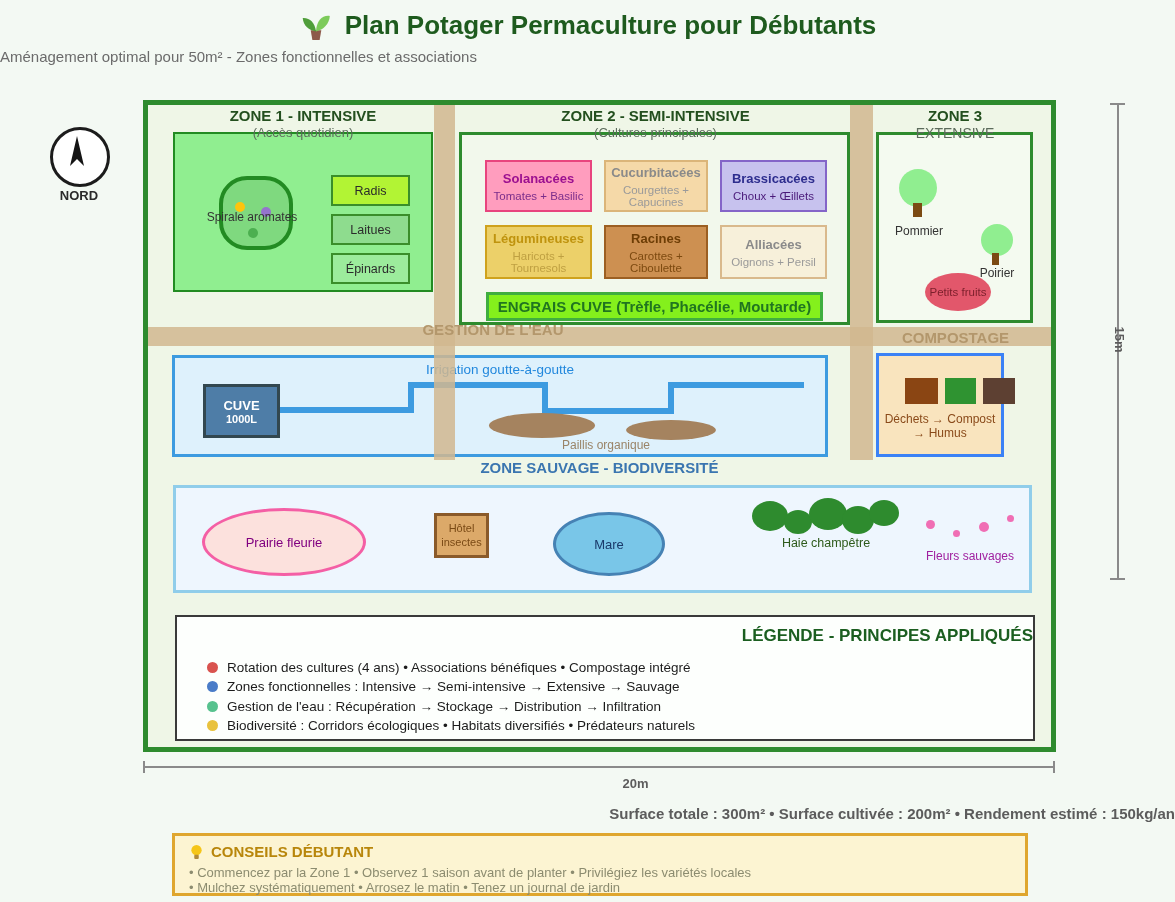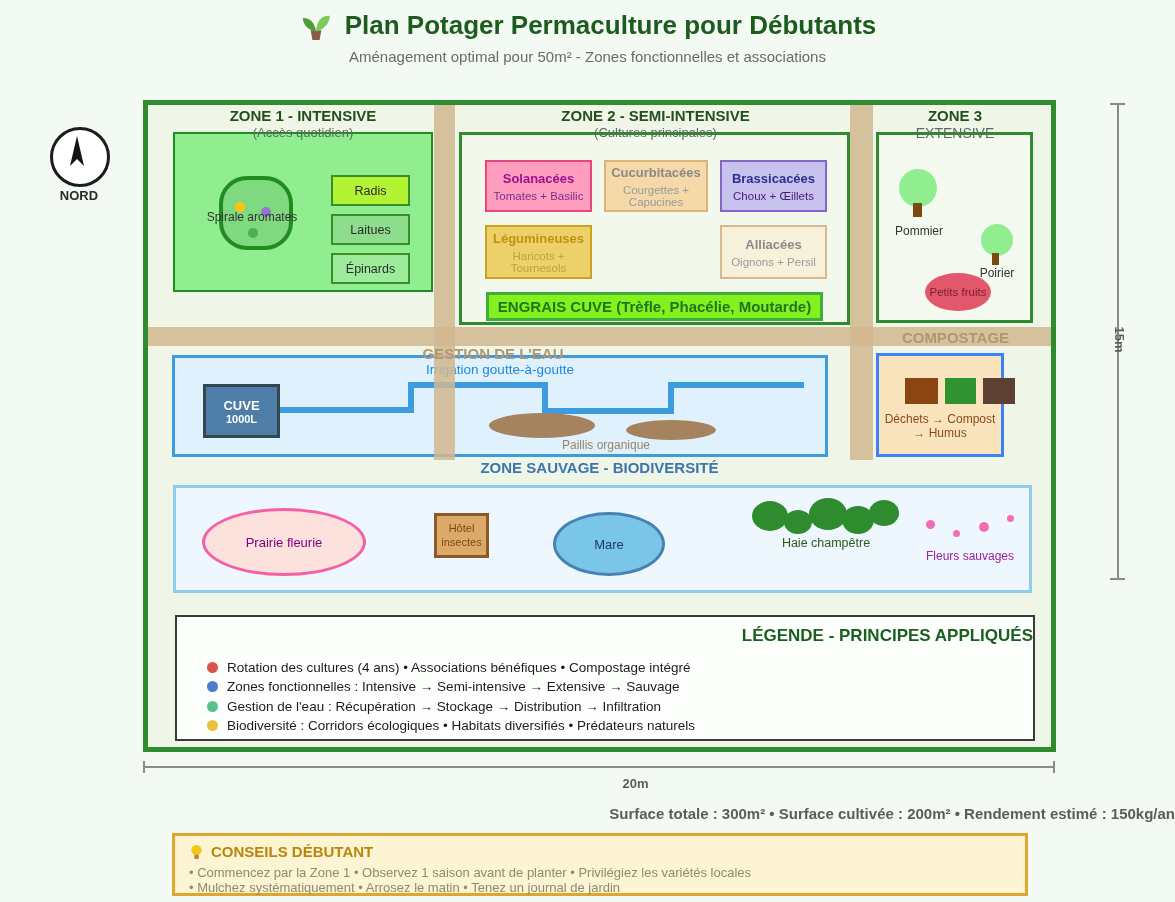--- a/index.html
+++ b/index.html
@@ -1,21 +1,21 @@
 <!DOCTYPE html>
 <html><head>
 <meta charset="utf-8">
 <style>
   html,body{margin:0;padding:0;}
   body{background:#f3f9f3;font-family:"Liberation Sans", sans-serif;}
   .stage{position:relative;width:1175px;height:902px;background:#f3f9f3;overflow:hidden;}
   
   .title-row{position:absolute;top:8px;left:0;width:100%;display:flex;align-items:center;justify-content:center;gap:12px;}
   .title-row h1{margin:0;font-size:26px;font-weight:bold;color:#1e5b1e;}
-  .subtitle{position:absolute;top:48px;left:0;width:100%;text-align:center;font-size:15px;color:#6b6b6b;}
+  .subtitle{position:absolute;top:48px;left:0;width:100%;text-align:left;font-size:15px;color:#6b6b6b;}
   
   .compass{position:absolute;left:50px;top:127px;width:54px;height:54px;border:3px solid #1c1c1c;border-radius:50%;background:#ffffff;}
   .compass svg{position:absolute;left:0;top:0;}
   .compass-label{position:absolute;left:44px;top:188px;width:70px;text-align:center;font-size:13px;font-weight:600;color:#2b2b2b;}
   
   .plan{position:absolute;left:143px;top:100px;width:913px;height:652px;border:5px solid #2e8b2e;background:#eff6e7;box-sizing:border-box;}
   .zone-title{position:absolute;font-size:15px;font-weight:bold;color:#234f1e;text-align:center;z-index:7;}
   .zone-sub{position:absolute;font-size:13px;color:#5c6b5c;text-align:center;z-index:7;}
   
   .zone1-box{position:absolute;left:25px;top:27px;width:260px;height:160px;background:#90ee90;border:2px solid #228b22;box-sizing:border-box;}
@@ -146,41 +146,45 @@
         <div class="cpair">Courgettes + Capucines</div>
       </div>
       <div class="card c-bras">
         <div class="cname">Brassicacées</div>
         <div class="cpair">Choux + Œillets</div>
       </div>
       <div class="card c-legu">
         <div class="cname">Légumineuses</div>
         <div class="cpair">Haricots + Tournesols</div>
       </div>
+      <div class="card c-raci">
+        <div class="cname">Racines</div>
+        <div class="cpair">Carottes + Ciboulette</div>
+      </div>
       <div class="card c-alli">
         <div class="cname">Alliacées</div>
         <div class="cpair">Oignons + Persil</div>
       </div>
       <div class="engrais">ENGRAIS CUVE (Trèfle, Phacélie, Moutarde)</div>
     </div>
 
     <div class="zone3-box">
       <div class="tree-crown" style="left:20px;top:34px;width:38px;height:38px;"></div>
       <div class="tree-trunk" style="left:34px;top:68px;width:9px;height:14px;"></div>
       <div class="tree-label" style="left:0;top:89px;width:80px;">Pommier</div>
       <div class="tree-crown" style="left:102px;top:89px;width:32px;height:32px;"></div>
       <div class="tree-trunk" style="left:113px;top:118px;width:7px;height:12px;"></div>
       <div class="tree-label" style="left:78px;top:131px;width:80px;">Poirier</div>
       <div class="fruits">Petits fruits</div>
     </div>
 
     <div class="path path-h"></div>
     <div class="path path-v1"></div>
     <div class="path path-v2"></div>
-    <div class="path-label" style="left:200px;top:240px;width:290px;">GESTION DE L'EAU</div>
+    <div class="path-label" style="left:200px;top:216px;width:290px;">GESTION DE L'EAU</div>
     <div class="path-label" style="left:705px;top:224px;width:205px;">COMPOSTAGE</div>
 
     <div class="water-box">
       <div class="irrigation-label">Irrigation goutte-à-goutte</div>
       <svg style="position:absolute;left:0;top:0;" width="650" height="96">
         <polyline points="105,52 236,52 236,27 370,27 370,53 496,53 496,27 629,27" fill="none" stroke="#3d9be0" stroke-width="6"></polyline>
       </svg>
       <div class="cuve">
         <div class="l1">CUVE</div>
         <div class="l2">1000L</div>

